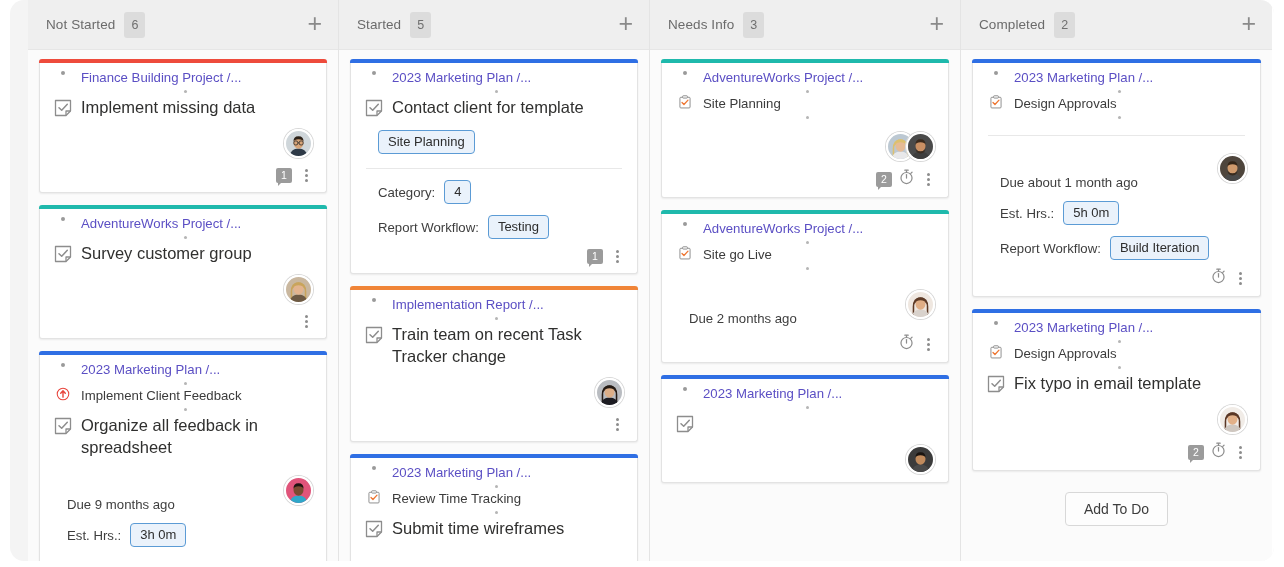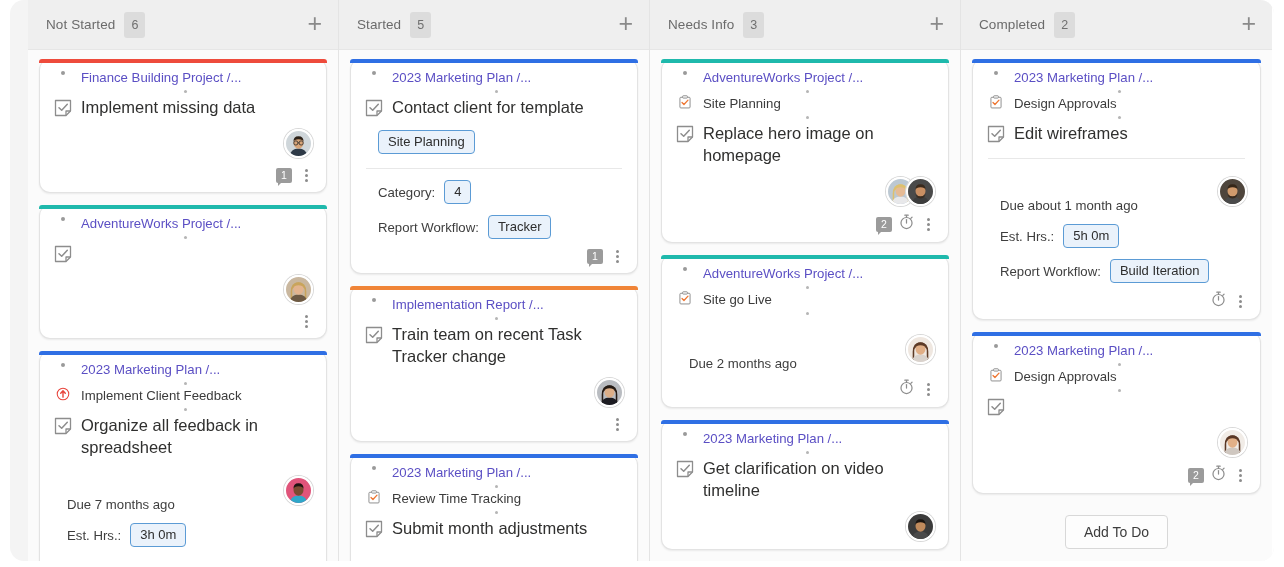--- a/index.html
+++ b/index.html
@@ -100,21 +100,21 @@
     display: flex;
     flex-direction: column;
     gap: 12px;
   }
 
   
   .card {
     background: #ffffff;
     border: 1px solid #e3e3e3;
     border-top: none;
-    border-radius: 11px;
+    border-radius: 3px;
     box-shadow: 0 1px 2px rgba(0,0,0,.07);
     position: relative;
     padding: 10px 13px 8px 13px;
     flex: 0 0 auto;
     display: flex;
     flex-direction: column;
   }
   .card-stripe {
     position: absolute;
     left: -1px; right: -1px; top: 0;
@@ -395,20 +395,21 @@
                 <span class="mini-dot"></span>
               </span>
               <div class="title-row">
             <span class="icon-wrap">
     <svg class="ico" viewBox="0 0 20 20">
       <path d="M2.5 2.5 H17.5 V13 L13 17.5 H2.5 Z" fill="#ffffff" stroke="#8d8d8d" stroke-width="1.3" stroke-linejoin="round"></path>
       <path d="M13 17.5 V13 H17.5" fill="none" stroke="#8d8d8d" stroke-width="1.3" stroke-linejoin="round"></path>
       <path d="M6 9.7 L8.7 12.3 L14.3 6.3" fill="none" stroke="#8d8d8d" stroke-width="1.5" stroke-linecap="round" stroke-linejoin="round"></path>
     </svg>
                 </span>
+            <span class="task-title">Survey customer group</span>
           </div>
               <div class="meta-area">
                 <div class="due-row">
               <span class="avatars">
                     <span class="avatar">
                       <svg viewBox="0 0 32 32">
     <rect width="32" height="32" fill="#c9b79f"></rect>
     <path d="M6 19 Q6 7 16 7 Q26 7 26 19 L26 30 L24 30 L24 17 Q24 12 16 12 Q8 12 8 17 L8 30 L6 30 Z" fill="#c9a45b"></path>
     <path d="M16 22.5 c6.5 0 10.5 4 11.5 9.5 H4.5 C5.5 26.5 9.5 22.5 16 22.5 Z" fill="#6d5a44"></path>
     <ellipse cx="16" cy="15.2" rx="6.4" ry="7.4" fill="#e3b48e"></ellipse>
@@ -455,21 +456,21 @@
     <svg class="ico" viewBox="0 0 20 20">
       <path d="M2.5 2.5 H17.5 V13 L13 17.5 H2.5 Z" fill="#ffffff" stroke="#8d8d8d" stroke-width="1.3" stroke-linejoin="round"></path>
       <path d="M13 17.5 V13 H17.5" fill="none" stroke="#8d8d8d" stroke-width="1.3" stroke-linejoin="round"></path>
       <path d="M6 9.7 L8.7 12.3 L14.3 6.3" fill="none" stroke="#8d8d8d" stroke-width="1.5" stroke-linecap="round" stroke-linejoin="round"></path>
     </svg>
                 </span>
             <span class="task-title">Organize all feedback in spreadsheet</span>
           </div>
               <div class="meta-area">
                 <div class="due-row">
-              <span class="due-text">Due 7 months ago</span>
+              <span class="due-text">Due 9 months ago</span>
                   <span class="avatars">
                     <span class="avatar">
                       <svg viewBox="0 0 32 32">
     <rect width="32" height="32" fill="#e0547a"></rect>
 
     <path d="M16 22.5 c6.5 0 10.5 4 11.5 9.5 H4.5 C5.5 26.5 9.5 22.5 16 22.5 Z" fill="#2fa7c9"></path>
     <ellipse cx="16" cy="15.2" rx="6.4" ry="7.4" fill="#7a4b30"></ellipse>
     <path d="M9.6 14 Q9.2 6.6 16 6.6 Q22.8 6.6 22.4 14 Q21.6 10.4 16 10.4 Q10.4 10.4 9.6 14 Z" fill="#1d1410"></path>
 
   </svg>
@@ -517,21 +518,21 @@
               <span class="pill">Site Planning</span>
             </div>
               <div class="meta-area">
                 <div class="divider"></div>
                 <div class="meta-line">
               <span class="meta-label">Category:</span>
               <span class="pill">4</span>
             </div>
                 <div class="meta-line">
               <span class="meta-label">Report Workflow:</span>
-              <span class="pill">Tracker</span>
+              <span class="pill">Testing</span>
             </div>
               </div>
               <div class="card-footer">
                 <span class="badge">1</span>
                 <span class="kebab">
                   <i></i>
                   <i></i>
                   <i></i>
                 </span>
               </div>
@@ -606,21 +607,21 @@
                 <span class="mini-dot"></span>
               </span>
               <div class="title-row">
             <span class="icon-wrap">
     <svg class="ico" viewBox="0 0 20 20">
       <path d="M2.5 2.5 H17.5 V13 L13 17.5 H2.5 Z" fill="#ffffff" stroke="#8d8d8d" stroke-width="1.3" stroke-linejoin="round"></path>
       <path d="M13 17.5 V13 H17.5" fill="none" stroke="#8d8d8d" stroke-width="1.3" stroke-linejoin="round"></path>
       <path d="M6 9.7 L8.7 12.3 L14.3 6.3" fill="none" stroke="#8d8d8d" stroke-width="1.5" stroke-linecap="round" stroke-linejoin="round"></path>
     </svg>
                 </span>
-            <span class="task-title">Submit month adjustments</span>
+            <span class="task-title">Submit time wireframes</span>
           </div>
               <div class="meta-area"></div>
               <div class="card-footer"></div>
             </div>
           </div>
         </div>
         <div class="column">
           <div class="col-header">
       <span class="col-title">Needs Info</span>
       <span class="col-count">3</span>
@@ -644,30 +645,20 @@
       <rect x="2.2" y="2.6" width="11.6" height="12.2" rx="1.1" fill="#ffffff" stroke="#8d8d8d" stroke-width="1.1"></rect>
       <rect x="5.3" y="0.9" width="5.4" height="2.6" rx="0.7" fill="#ffffff" stroke="#8d8d8d" stroke-width="1.1"></rect>
       <path d="M4.6 8.6 L6.8 10.8 L11.4 5.9" fill="none" stroke="#ee7733" stroke-width="1.5" stroke-linecap="round" stroke-linejoin="round"></path>
     </svg>
                 </span>
               <span class="parent-task">Site Planning</span>
             </div>
               <span class="dot-spacer">
                 <span class="mini-dot"></span>
               </span>
-              <div class="title-row">
-            <span class="icon-wrap">
-    <svg class="ico" viewBox="0 0 20 20">
-      <path d="M2.5 2.5 H17.5 V13 L13 17.5 H2.5 Z" fill="#ffffff" stroke="#8d8d8d" stroke-width="1.3" stroke-linejoin="round"></path>
-      <path d="M13 17.5 V13 H17.5" fill="none" stroke="#8d8d8d" stroke-width="1.3" stroke-linejoin="round"></path>
-      <path d="M6 9.7 L8.7 12.3 L14.3 6.3" fill="none" stroke="#8d8d8d" stroke-width="1.5" stroke-linecap="round" stroke-linejoin="round"></path>
-    </svg>
-                </span>
-            <span class="task-title">Replace hero image on homepage</span>
-          </div>
               <div class="meta-area">
                 <div class="due-row">
               <span class="avatars">
                     <span class="avatar">
                       <svg viewBox="0 0 32 32">
     <rect width="32" height="32" fill="#bcc8d2"></rect>
     <path d="M6 19 Q6 7 16 7 Q26 7 26 19 L26 30 L24 30 L24 17 Q24 12 16 12 Q8 12 8 17 L8 30 L6 30 Z" fill="#ddc06e"></path>
     <path d="M16 22.5 c6.5 0 10.5 4 11.5 9.5 H4.5 C5.5 26.5 9.5 22.5 16 22.5 Z" fill="#e8e8ea"></path>
     <ellipse cx="16" cy="15.2" rx="6.4" ry="7.4" fill="#e6bb95"></ellipse>
     <path d="M9.6 14 Q9.2 6.6 16 6.6 Q22.8 6.6 22.4 14 Q21.6 10.4 16 10.4 Q10.4 10.4 9.6 14 Z" fill="#ddc06e"></path>
@@ -774,21 +765,20 @@
                 <span class="mini-dot"></span>
               </span>
               <div class="title-row">
             <span class="icon-wrap">
     <svg class="ico" viewBox="0 0 20 20">
       <path d="M2.5 2.5 H17.5 V13 L13 17.5 H2.5 Z" fill="#ffffff" stroke="#8d8d8d" stroke-width="1.3" stroke-linejoin="round"></path>
       <path d="M13 17.5 V13 H17.5" fill="none" stroke="#8d8d8d" stroke-width="1.3" stroke-linejoin="round"></path>
       <path d="M6 9.7 L8.7 12.3 L14.3 6.3" fill="none" stroke="#8d8d8d" stroke-width="1.5" stroke-linecap="round" stroke-linejoin="round"></path>
     </svg>
                 </span>
-            <span class="task-title">Get clarification on video timeline</span>
           </div>
               <div class="meta-area">
                 <div class="due-row">
               <span class="avatars">
                     <span class="avatar">
                       <svg viewBox="0 0 32 32">
     <rect width="32" height="32" fill="#3b3b3b"></rect>
 
     <path d="M16 22.5 c6.5 0 10.5 4 11.5 9.5 H4.5 C5.5 26.5 9.5 22.5 16 22.5 Z" fill="#4a4a4a"></path>
     <ellipse cx="16" cy="15.2" rx="6.4" ry="7.4" fill="#c08a5c"></ellipse>
@@ -826,30 +816,20 @@
       <rect x="2.2" y="2.6" width="11.6" height="12.2" rx="1.1" fill="#ffffff" stroke="#8d8d8d" stroke-width="1.1"></rect>
       <rect x="5.3" y="0.9" width="5.4" height="2.6" rx="0.7" fill="#ffffff" stroke="#8d8d8d" stroke-width="1.1"></rect>
       <path d="M4.6 8.6 L6.8 10.8 L11.4 5.9" fill="none" stroke="#ee7733" stroke-width="1.5" stroke-linecap="round" stroke-linejoin="round"></path>
     </svg>
                 </span>
               <span class="parent-task">Design Approvals</span>
             </div>
               <span class="dot-spacer">
                 <span class="mini-dot"></span>
               </span>
-              <div class="title-row">
-            <span class="icon-wrap">
-    <svg class="ico" viewBox="0 0 20 20">
-      <path d="M2.5 2.5 H17.5 V13 L13 17.5 H2.5 Z" fill="#ffffff" stroke="#8d8d8d" stroke-width="1.3" stroke-linejoin="round"></path>
-      <path d="M13 17.5 V13 H17.5" fill="none" stroke="#8d8d8d" stroke-width="1.3" stroke-linejoin="round"></path>
-      <path d="M6 9.7 L8.7 12.3 L14.3 6.3" fill="none" stroke="#8d8d8d" stroke-width="1.5" stroke-linecap="round" stroke-linejoin="round"></path>
-    </svg>
-                </span>
-            <span class="task-title">Edit wireframes</span>
-          </div>
               <div class="meta-area">
                 <div class="divider"></div>
                 <div class="due-row">
               <span class="due-text">Due about 1 month ago</span>
                   <span class="avatars">
                     <span class="avatar">
                       <svg viewBox="0 0 32 32">
     <rect width="32" height="32" fill="#4e453c"></rect>
 
     <path d="M16 22.5 c6.5 0 10.5 4 11.5 9.5 H4.5 C5.5 26.5 9.5 22.5 16 22.5 Z" fill="#4a4a4a"></path>
@@ -911,20 +891,21 @@
                 <span class="mini-dot"></span>
               </span>
               <div class="title-row">
             <span class="icon-wrap">
     <svg class="ico" viewBox="0 0 20 20">
       <path d="M2.5 2.5 H17.5 V13 L13 17.5 H2.5 Z" fill="#ffffff" stroke="#8d8d8d" stroke-width="1.3" stroke-linejoin="round"></path>
       <path d="M13 17.5 V13 H17.5" fill="none" stroke="#8d8d8d" stroke-width="1.3" stroke-linejoin="round"></path>
       <path d="M6 9.7 L8.7 12.3 L14.3 6.3" fill="none" stroke="#8d8d8d" stroke-width="1.5" stroke-linecap="round" stroke-linejoin="round"></path>
     </svg>
                 </span>
+            <span class="task-title">Fix typo in email template</span>
           </div>
               <div class="meta-area">
                 <div class="due-row">
               <span class="avatars">
                     <span class="avatar">
                       <svg viewBox="0 0 32 32">
     <rect width="32" height="32" fill="#f1ece7"></rect>
     <path d="M6 19 Q6 7 16 7 Q26 7 26 19 L26 30 L24 30 L24 17 Q24 12 16 12 Q8 12 8 17 L8 30 L6 30 Z" fill="#5a3725"></path>
     <path d="M16 22.5 c6.5 0 10.5 4 11.5 9.5 H4.5 C5.5 26.5 9.5 22.5 16 22.5 Z" fill="#cfc7c0"></path>
     <ellipse cx="16" cy="15.2" rx="6.4" ry="7.4" fill="#e2b088"></ellipse>

